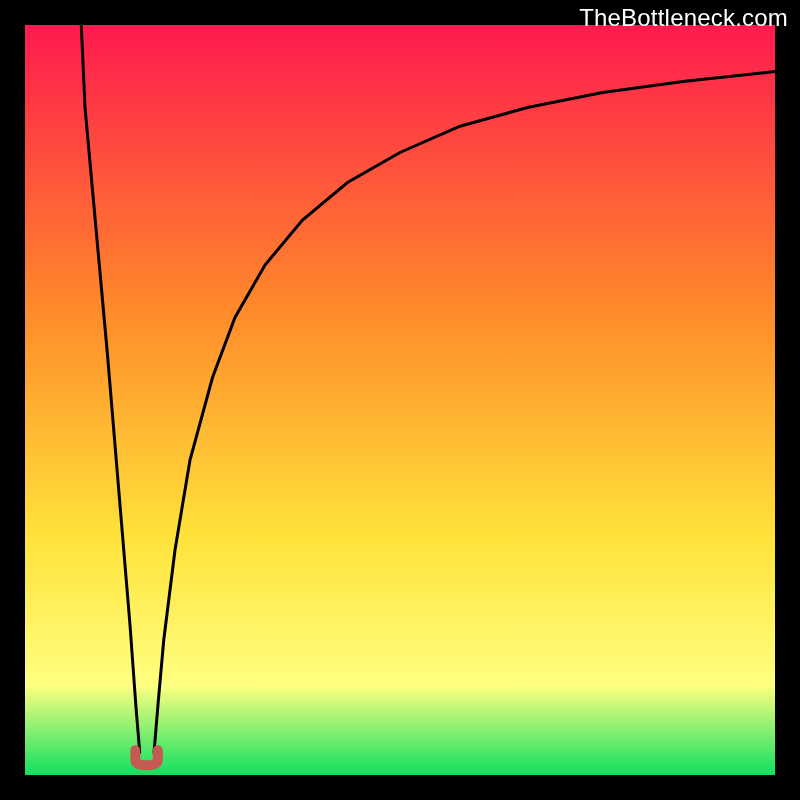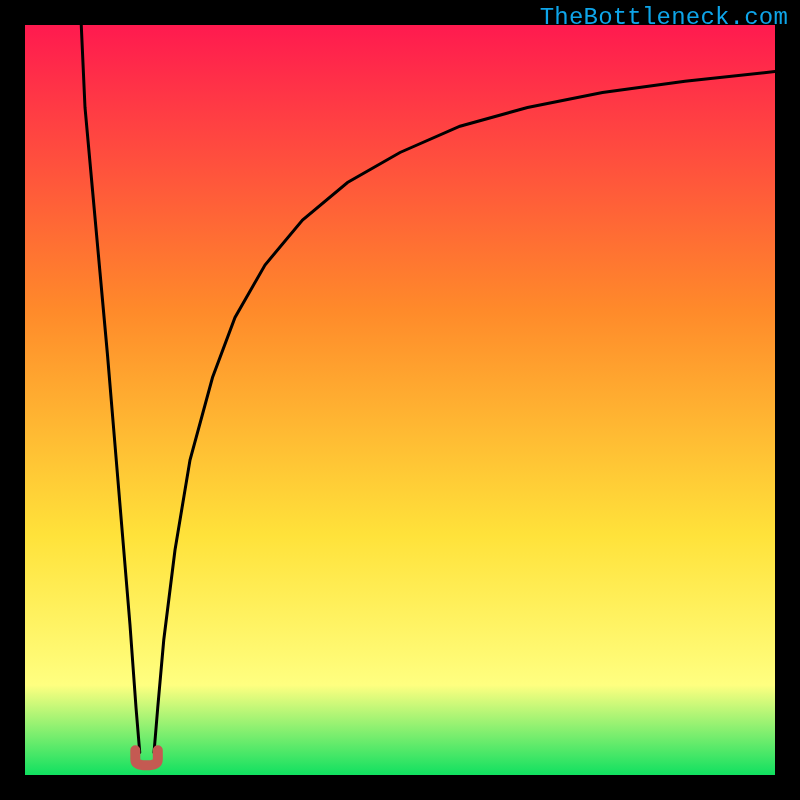--- a/index.html
+++ b/index.html
@@ -37,24 +37,24 @@
     position: absolute;
     left: 0;
     top: 0;
     width: 100%;
     height: 100%;
   }
   .watermark {
     position: absolute;
     top: 4px;
     right: 12px;
-    font-family: Liberation Mono, monospace;
+    font-family: Liberation Sans, sans-serif;
     font-size: 24px;
     font-weight: 400;
-    color: #0ea5e9;
+    color: #ffffff;
     letter-spacing: 0.2px;
   }
 </style>
 </head>
 <body>
 
 <div class="frame">
 
   <div class="plot-area">
     <svg class="gradient" viewBox="0 0 750 750" preserveAspectRatio="none">

